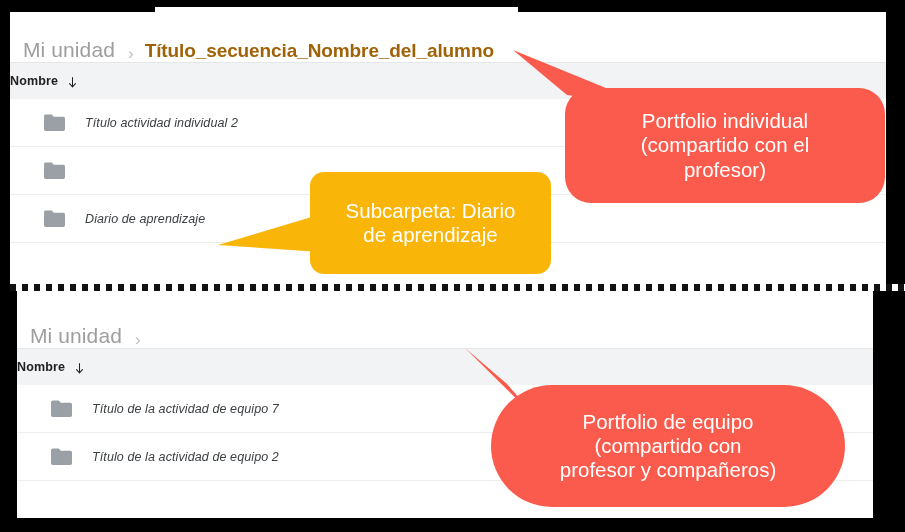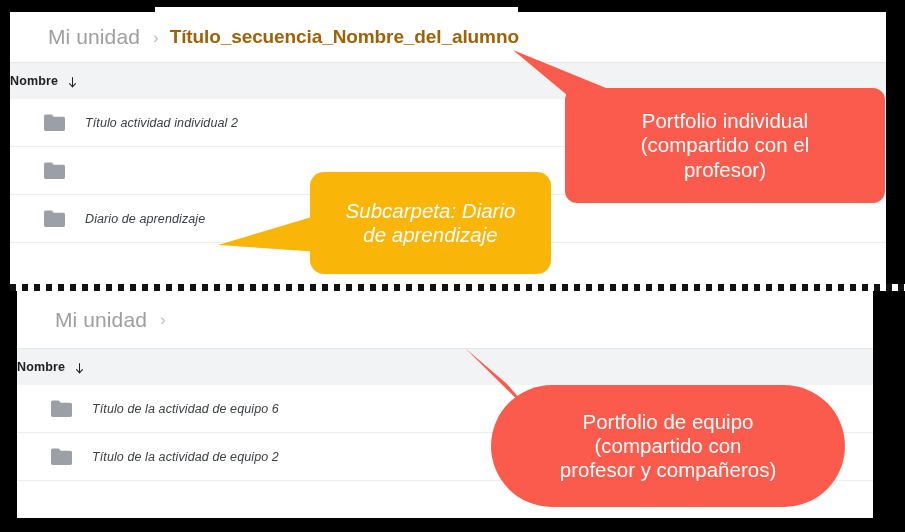--- a/index.html
+++ b/index.html
@@ -50,22 +50,22 @@
     left: 17px;
     top: 291px;
     width: 856px;
     height: 227px;
   }
 
   
   .crumb-bar {
     height: 50px;
     display: flex;
-    align-items: center;
-    padding-left: 38px;
+    align-items: flex-end;
+    padding-left: 13px;
     background: #ffffff;
     box-sizing: border-box;
   }
   .panel-bottom .crumb-bar { height: 57px; }
 
   .crumb-root {
     font-size: 21px;
     color: #9e9e9e;
     letter-spacing: .1px;
   }
@@ -155,41 +155,40 @@
     color: #ffffff;
     line-height: 1.18;
   }
 
   .callout-red-top {
     left: 565px;
     top: 88px;
     width: 320px;
     height: 115px;
     background: #fb5b4c;
-    border-radius: 12px;
+    border-radius: 26px;
     font-size: 20.5px;
   }
   .tail-red-top {
     position: absolute;
     left: 505px;
     top: 40px;
     width: 150px;
     height: 80px;
     pointer-events: none;
   }
 
   .callout-orange {
     left: 310px;
     top: 172px;
     width: 241px;
     height: 102px;
     background: #fab509;
     border-radius: 14px;
     font-size: 20.5px;
-    font-style: italic;
   }
   .tail-orange {
     position: absolute;
     left: 205px;
     top: 205px;
     width: 145px;
     height: 60px;
     pointer-events: none;
   }
 
@@ -312,21 +311,21 @@
     </div>
 
     <div class="rows">
 
       <div class="file-row">
         <span class="folder-icon">
           <svg viewBox="0 0 21 17" width="21" height="17" aria-hidden="true">
             <path d="M0 2.2a1.6 1.6 0 0 1 1.6-1.6h6.1l2.1 2.2h9.6A1.6 1.6 0 0 1 21 4.4v10.9a1.6 1.6 0 0 1-1.6 1.6H1.6A1.6 1.6 0 0 1 0 15.3Z" fill="#9aa0a6"></path>
           </svg>
         </span>
-        <span class="file-name">Título de la actividad de equipo 6</span>
+        <span class="file-name">Título de la actividad de equipo 7</span>
       </div>
 
       <div class="file-row">
         <span class="folder-icon">
           <svg viewBox="0 0 21 17" width="21" height="17" aria-hidden="true">
             <path d="M0 2.2a1.6 1.6 0 0 1 1.6-1.6h6.1l2.1 2.2h9.6A1.6 1.6 0 0 1 21 4.4v10.9a1.6 1.6 0 0 1-1.6 1.6H1.6A1.6 1.6 0 0 1 0 15.3Z" fill="#9aa0a6"></path>
           </svg>
         </span>
         <span class="file-name">Título de la actividad de equipo 2</span>
       </div>

